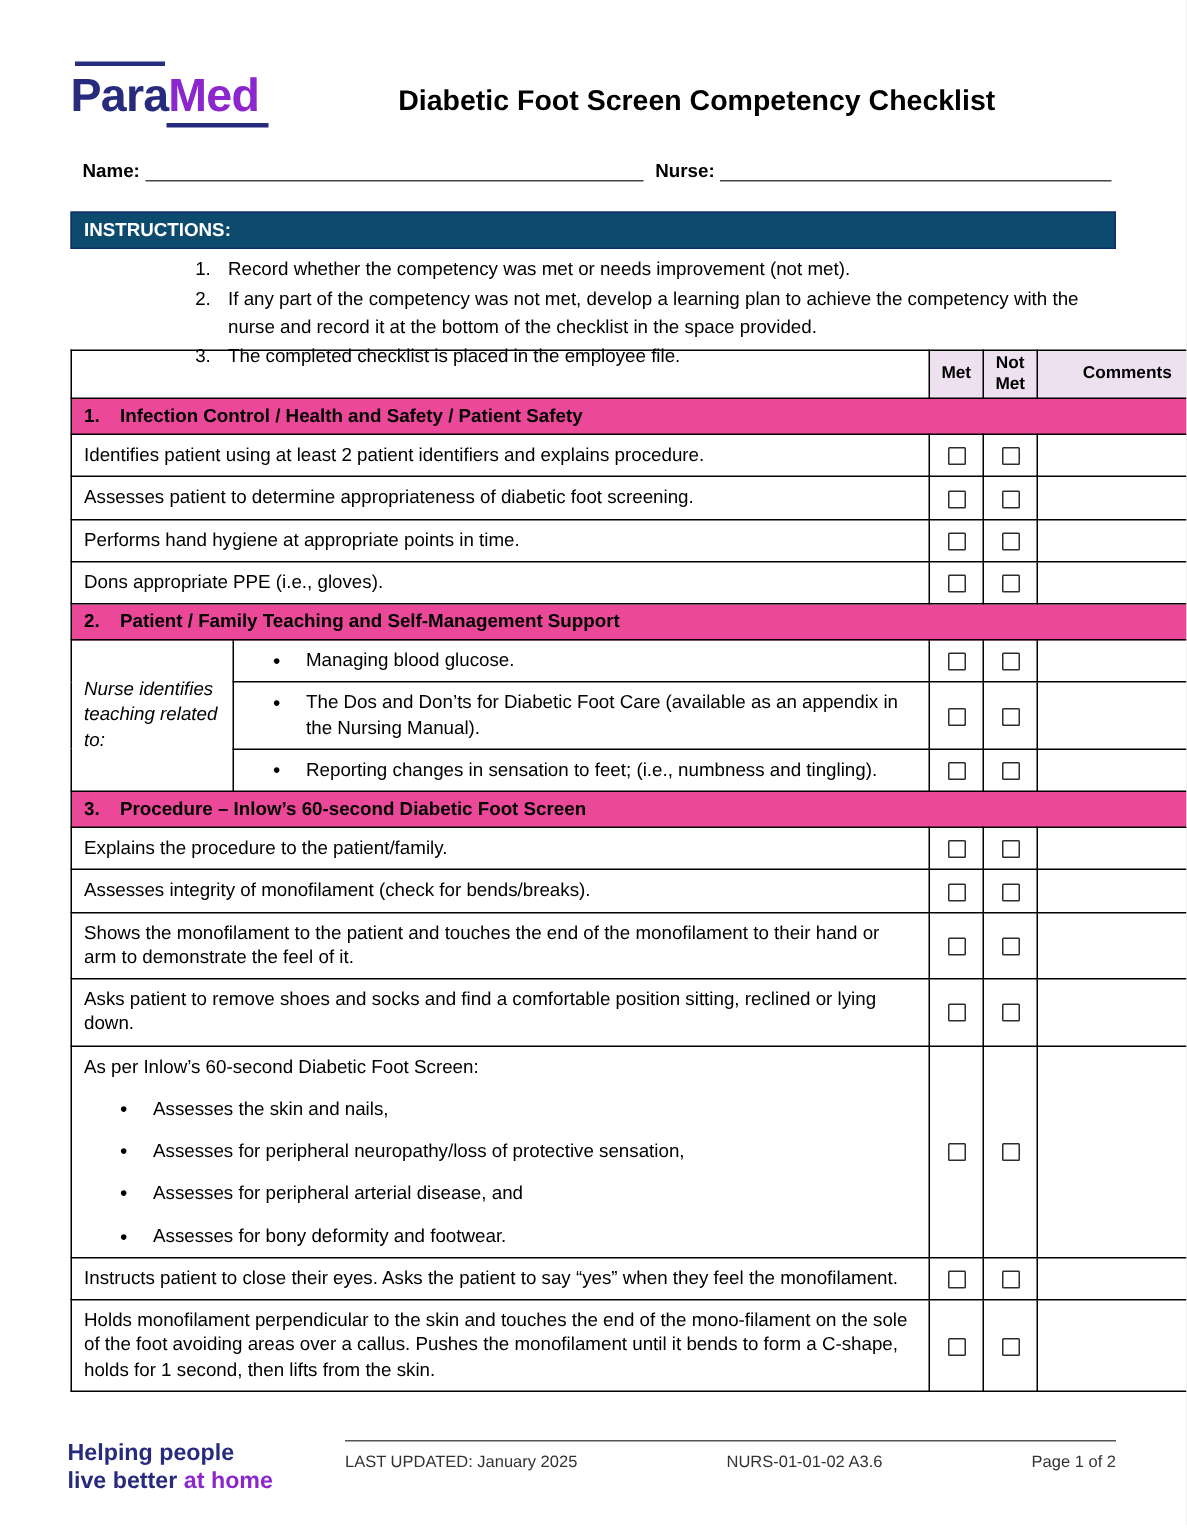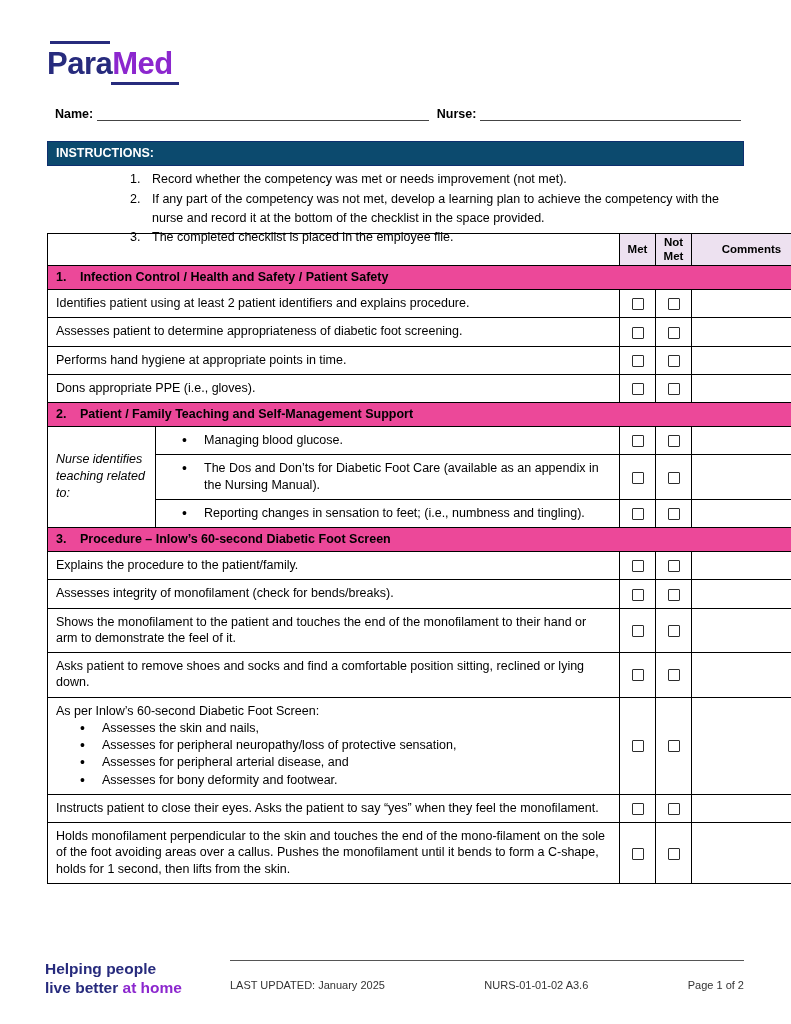--- a/index.html
+++ b/index.html
@@ -97,52 +97,53 @@
     border-radius: 1px;
     background: #fff;
     vertical-align: middle;
   }
   .bullet { position: relative; padding-left: 40px; }
   .bullet::before {
     content: "\2022";
     position: absolute; left: 18px; top: -1px;
     font-size: 14px;
   }
-  .bullet-sm { position: relative; padding-left: 46px; margin-top: 1px; }
+  .bullet-sm { position: relative; padding-left: 46px; margin-top: 12px; }
   .bullet-sm::before {
     content: "\2022";
     position: absolute; left: 24px; top: -1px;
     font-size: 14px;
   }
 
   
   .footer-tagline {
     position: absolute; left: 45px; top: 960px;
     font-size: 15.5px; font-weight: bold; line-height: 1.22;
     color: #272B7D;
   }
   .footer-tagline .at-home { color: #8C27CE; }
   .footer-meta {
     position: absolute; left: 230px; right: 47px; top: 960px;
     border-top: 1.3px solid #555;
-    padding-top: 18px;
+    padding-top: 8px;
     display: flex; justify-content: space-between;
     font-size: 11px; color: #333;
   }
 </style>
 </head>
 <body>
 
 <div class="page">
 
   <div class="logo">
     <span class="logo-line-top"></span>
     <span class="para">Para</span><span class="med">Med</span>
     <span class="logo-line-bottom"></span>
   </div>
+  <div class="doc-title">Diabetic Foot Screen Competency Checklist</div>
 
   <div class="name-date">
     <span>Name:</span>
     <span class="fill-line nd-line1"></span>
     <span>Nurse:</span>
     <span class="fill-line nd-line2"></span>
   </div>
 
   <div class="instructions-bar">INSTRUCTIONS:</div>
   <div class="instructions-list">

